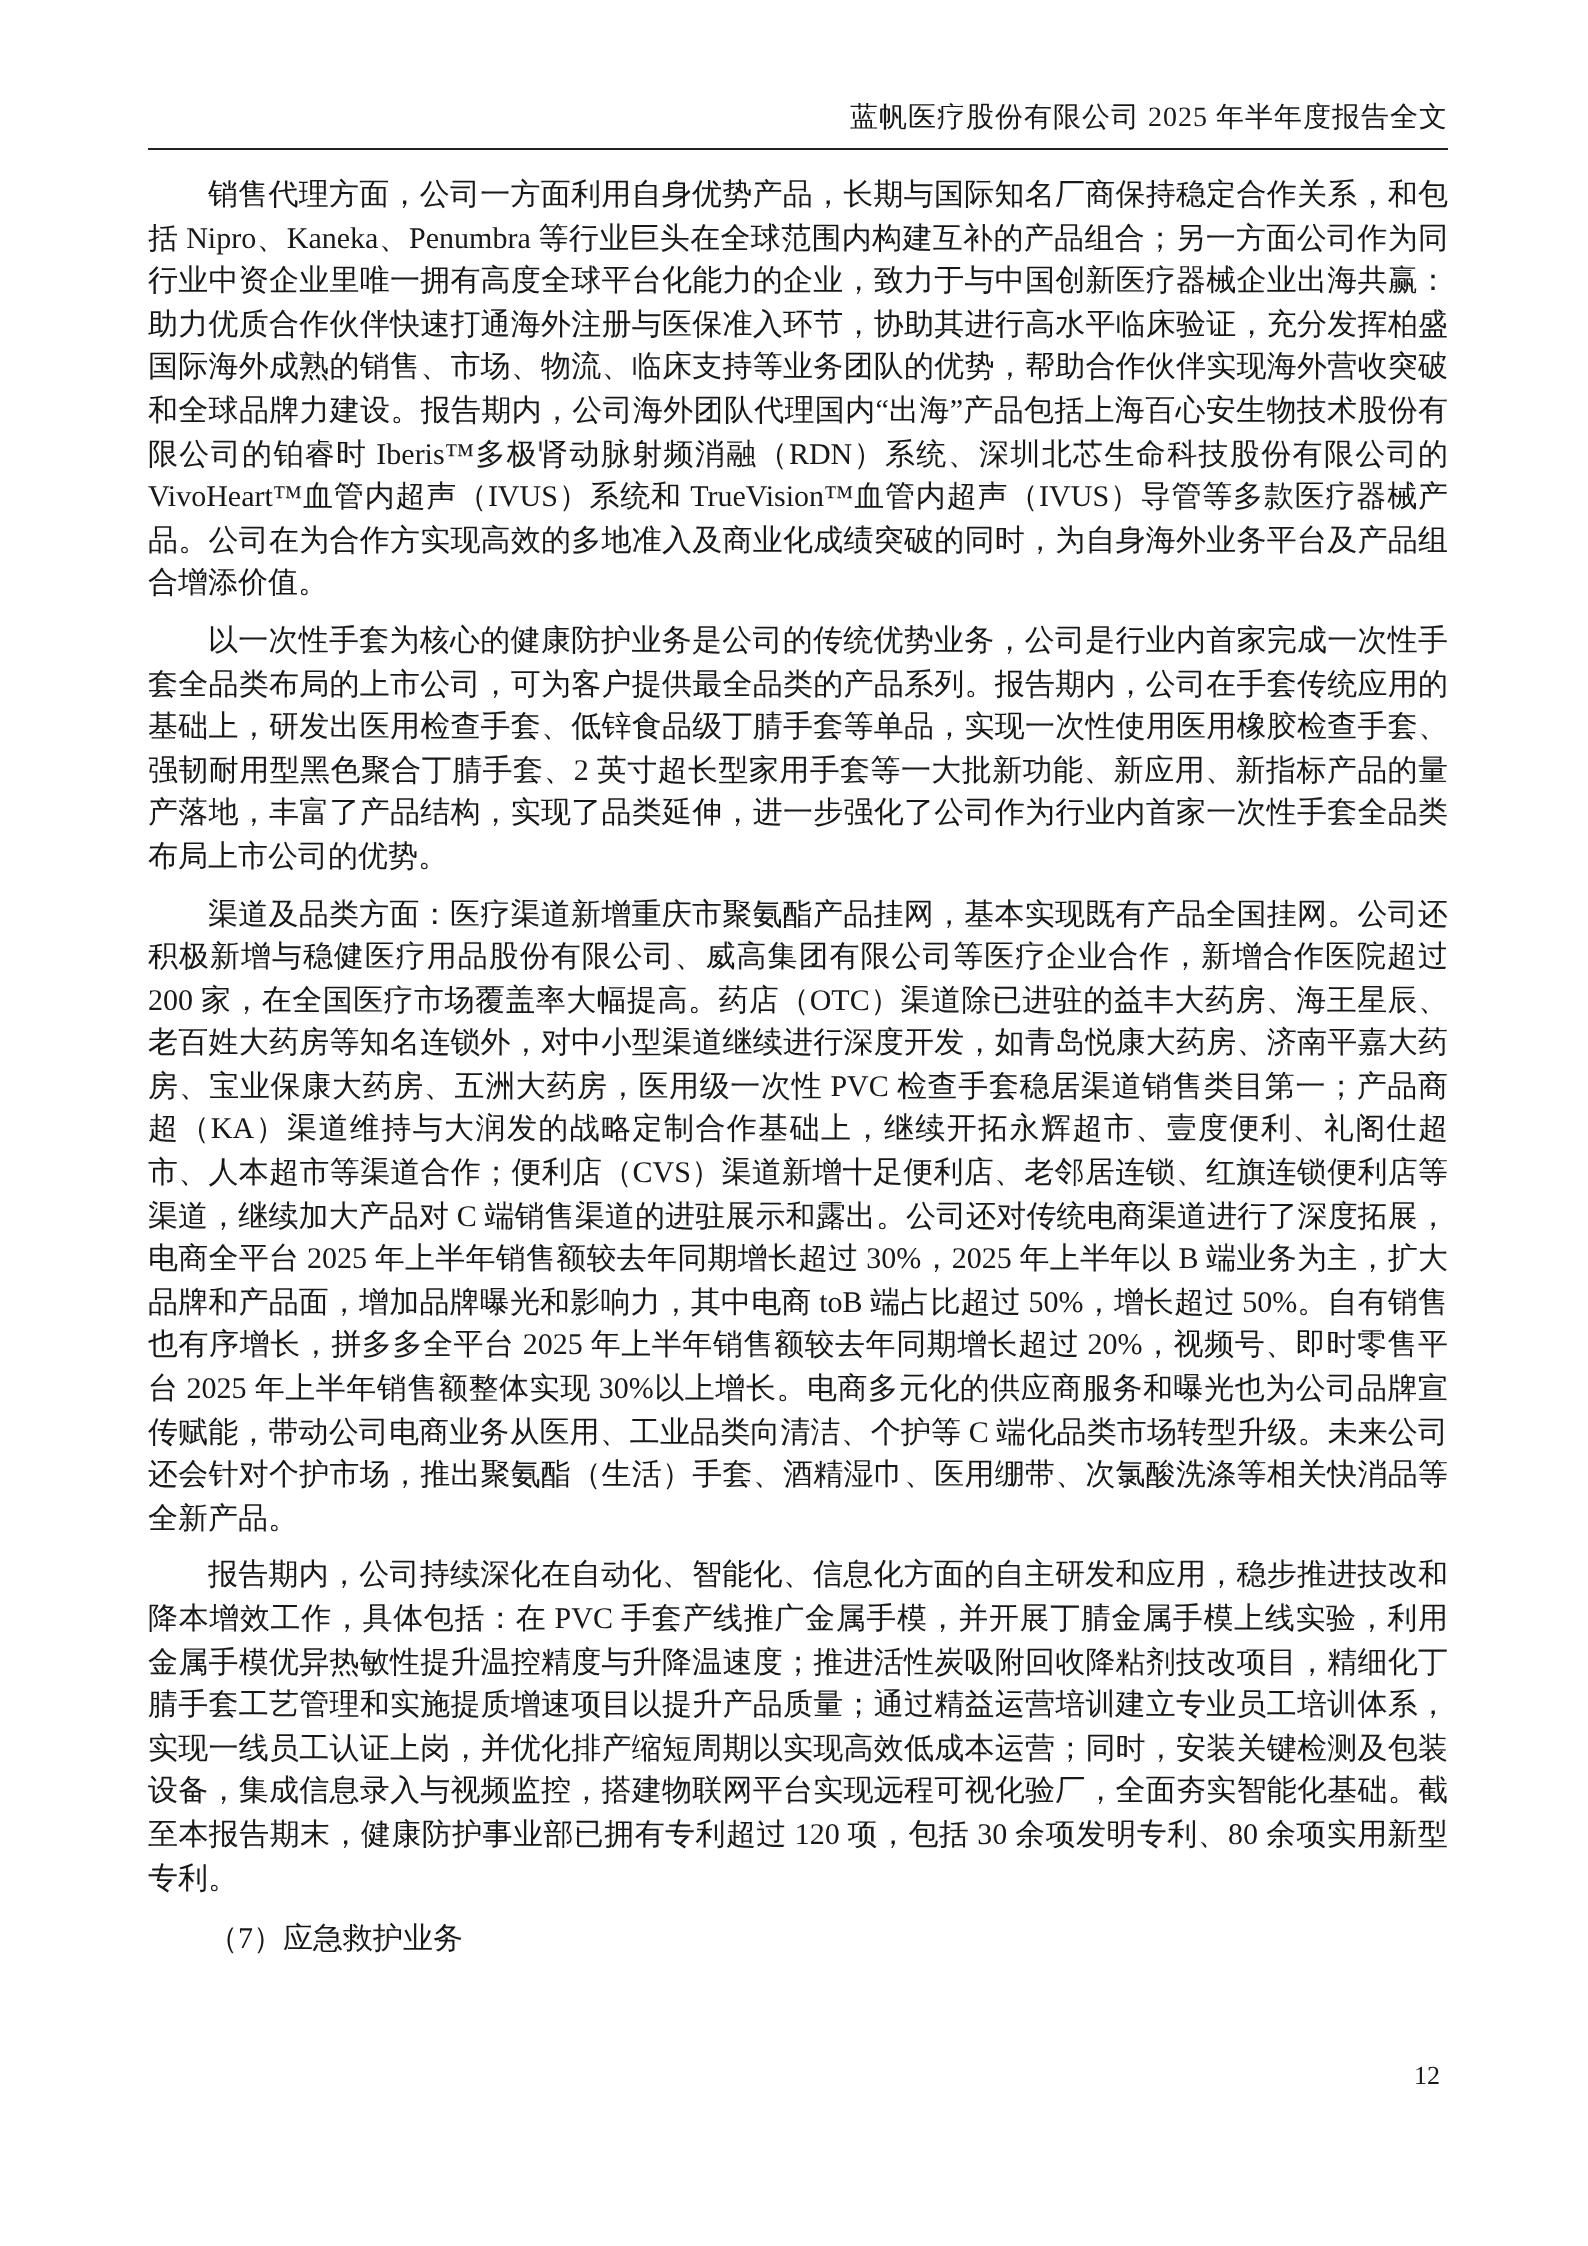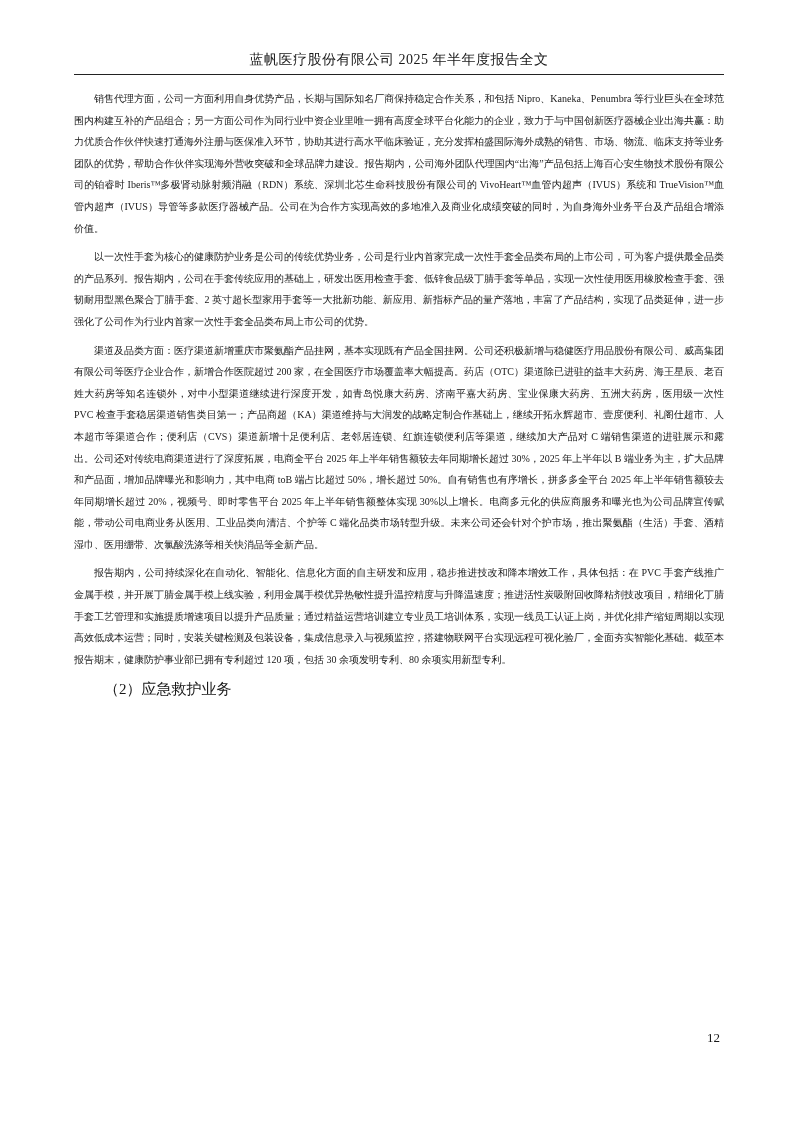--- a/index.html
+++ b/index.html
@@ -14,36 +14,36 @@
     background: #ffffff;
     overflow: hidden;
     font-family: "Liberation Serif", "DejaVu Serif", serif;
     color: #181818;
   }
   .header {
     position: absolute;
     left: 74px;
     right: 70px;
     top: 50px;
-    text-align: center;
+    text-align: right;
     font-size: 14px;
     line-height: 20px;
     padding-bottom: 4px;
     border-bottom: 1.5px solid #222222;
     letter-spacing: 0.5px;
   }
   .content {
     position: absolute;
     left: 74px;
     right: 70px;
     top: 88px;
     text-align: justify;
   }
   .para {
-    font-size: 10px;
+    font-size: 15px;
     line-height: 21.6px;
     text-indent: 2em;
     margin: 0 0 7px 0;
   }
   .heading {
     font-size: 15px;
     line-height: 21.6px;
     text-indent: 2em;
     margin: 9px 0 9px 0;
   }
@@ -65,19 +65,19 @@
   <div class="content">
     <p class="para">销售代理方面，公司一方面利用自身优势产品，长期与国际知名厂商保持稳定合作关系，和包括 Nipro、Kaneka、Penumbra 等行业巨头在全球范围内构建互补的产品组合；另一方面公司作为同行业中资企业里唯一拥有高度全球平台化能力的企业，致力于与中国创新医疗器械企业出海共赢：助力优质合作伙伴快速打通海外注册与医保准入环节，协助其进行高水平临床验证，充分发挥柏盛国际海外成熟的销售、市场、物流、临床支持等业务团队的优势，帮助合作伙伴实现海外营收突破和全球品牌力建设。报告期内，公司海外团队代理国内“出海”产品包括上海百心安生物技术股份有限公司的铂睿时 Iberis™多极肾动脉射频消融（RDN）系统、深圳北芯生命科技股份有限公司的 VivoHeart™血管内超声（IVUS）系统和 TrueVision™血管内超声（IVUS）导管等多款医疗器械产品。公司在为合作方实现高效的多地准入及商业化成绩突破的同时，为自身海外业务平台及产品组合增添价值。</p>
 
 
     <p class="para">以一次性手套为核心的健康防护业务是公司的传统优势业务，公司是行业内首家完成一次性手套全品类布局的上市公司，可为客户提供最全品类的产品系列。报告期内，公司在手套传统应用的基础上，研发出医用检查手套、低锌食品级丁腈手套等单品，实现一次性使用医用橡胶检查手套、强韧耐用型黑色聚合丁腈手套、2 英寸超长型家用手套等一大批新功能、新应用、新指标产品的量产落地，丰富了产品结构，实现了品类延伸，进一步强化了公司作为行业内首家一次性手套全品类布局上市公司的优势。</p>
 
     <p class="para">渠道及品类方面：医疗渠道新增重庆市聚氨酯产品挂网，基本实现既有产品全国挂网。公司还积极新增与稳健医疗用品股份有限公司、威高集团有限公司等医疗企业合作，新增合作医院超过 200 家，在全国医疗市场覆盖率大幅提高。药店（OTC）渠道除已进驻的益丰大药房、海王星辰、老百姓大药房等知名连锁外，对中小型渠道继续进行深度开发，如青岛悦康大药房、济南平嘉大药房、宝业保康大药房、五洲大药房，医用级一次性 PVC 检查手套稳居渠道销售类目第一；产品商超（KA）渠道维持与大润发的战略定制合作基础上，继续开拓永辉超市、壹度便利、礼阁仕超市、人本超市等渠道合作；便利店（CVS）渠道新增十足便利店、老邻居连锁、红旗连锁便利店等渠道，继续加大产品对 C 端销售渠道的进驻展示和露出。公司还对传统电商渠道进行了深度拓展，电商全平台 2025 年上半年销售额较去年同期增长超过 30%，2025 年上半年以 B 端业务为主，扩大品牌和产品面，增加品牌曝光和影响力，其中电商 toB 端占比超过 50%，增长超过 50%。自有销售也有序增长，拼多多全平台 2025 年上半年销售额较去年同期增长超过 20%，视频号、即时零售平台 2025 年上半年销售额整体实现 30%以上增长。电商多元化的供应商服务和曝光也为公司品牌宣传赋能，带动公司电商业务从医用、工业品类向清洁、个护等 C 端化品类市场转型升级。未来公司还会针对个护市场，推出聚氨酯（生活）手套、酒精湿巾、医用绷带、次氯酸洗涤等相关快消品等全新产品。</p>
 
     <p class="para">报告期内，公司持续深化在自动化、智能化、信息化方面的自主研发和应用，稳步推进技改和降本增效工作，具体包括：在 PVC 手套产线推广金属手模，并开展丁腈金属手模上线实验，利用金属手模优异热敏性提升温控精度与升降温速度；推进活性炭吸附回收降粘剂技改项目，精细化丁腈手套工艺管理和实施提质增速项目以提升产品质量；通过精益运营培训建立专业员工培训体系，实现一线员工认证上岗，并优化排产缩短周期以实现高效低成本运营；同时，安装关键检测及包装设备，集成信息录入与视频监控，搭建物联网平台实现远程可视化验厂，全面夯实智能化基础。截至本报告期末，健康防护事业部已拥有专利超过 120 项，包括 30 余项发明专利、80 余项实用新型专利。</p>
 
-    <p class="heading">（2）应急救护业务</p>
+    <p class="heading">（7）应急救护业务</p>
 
   </div>
 
   <div class="page-number">12</div>
 
 </div>
 
 </body></html>

